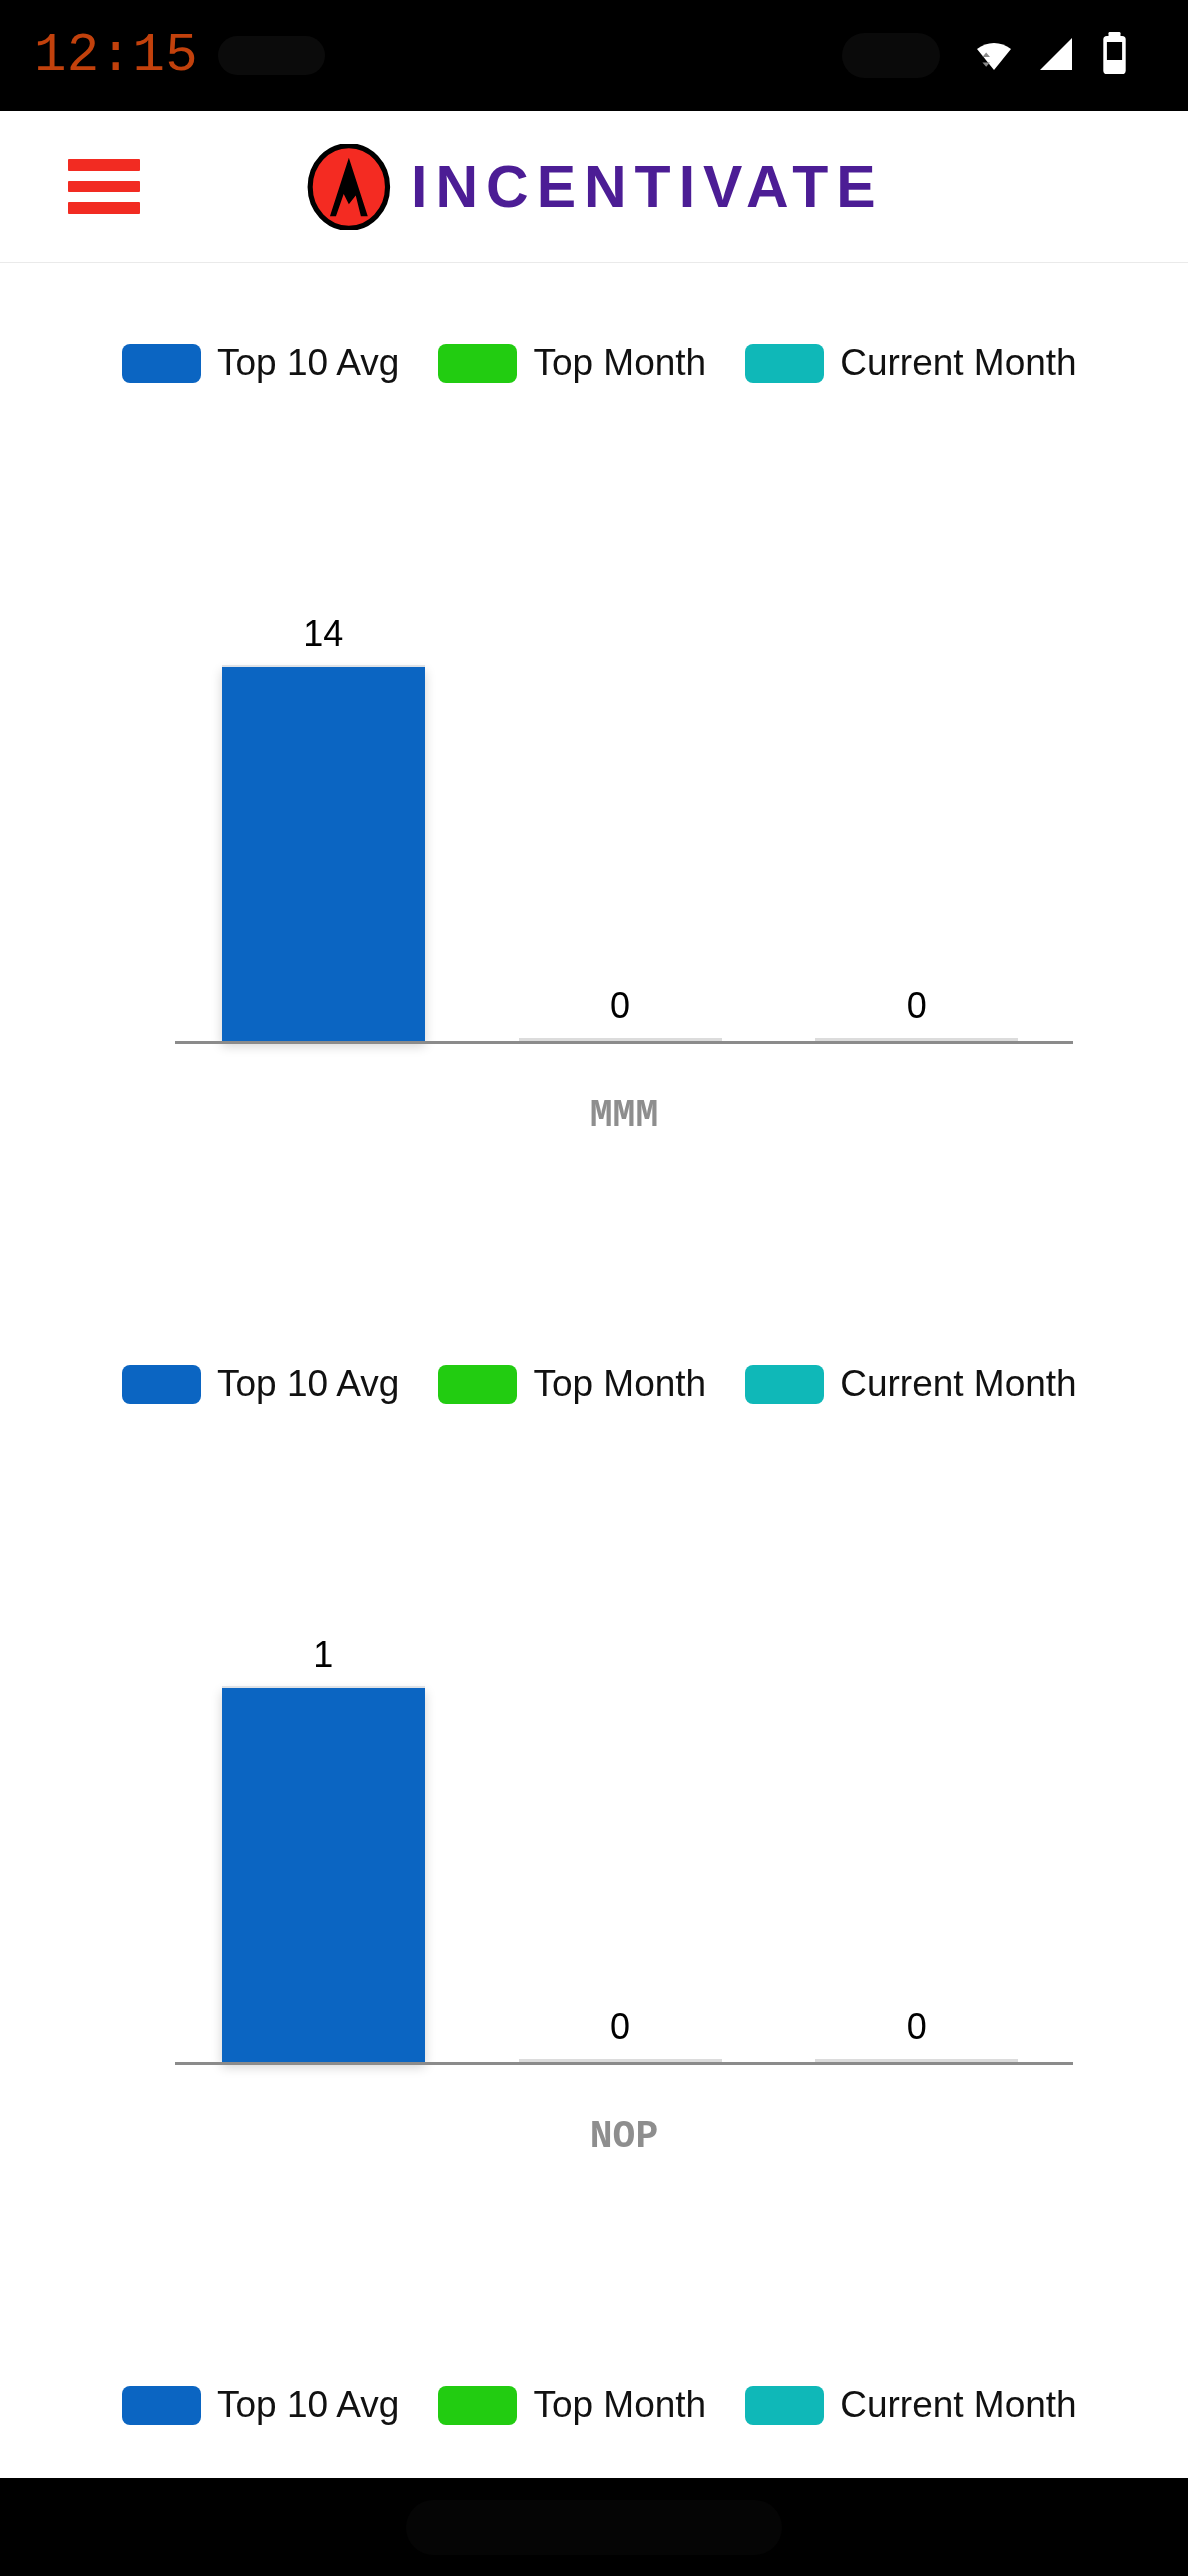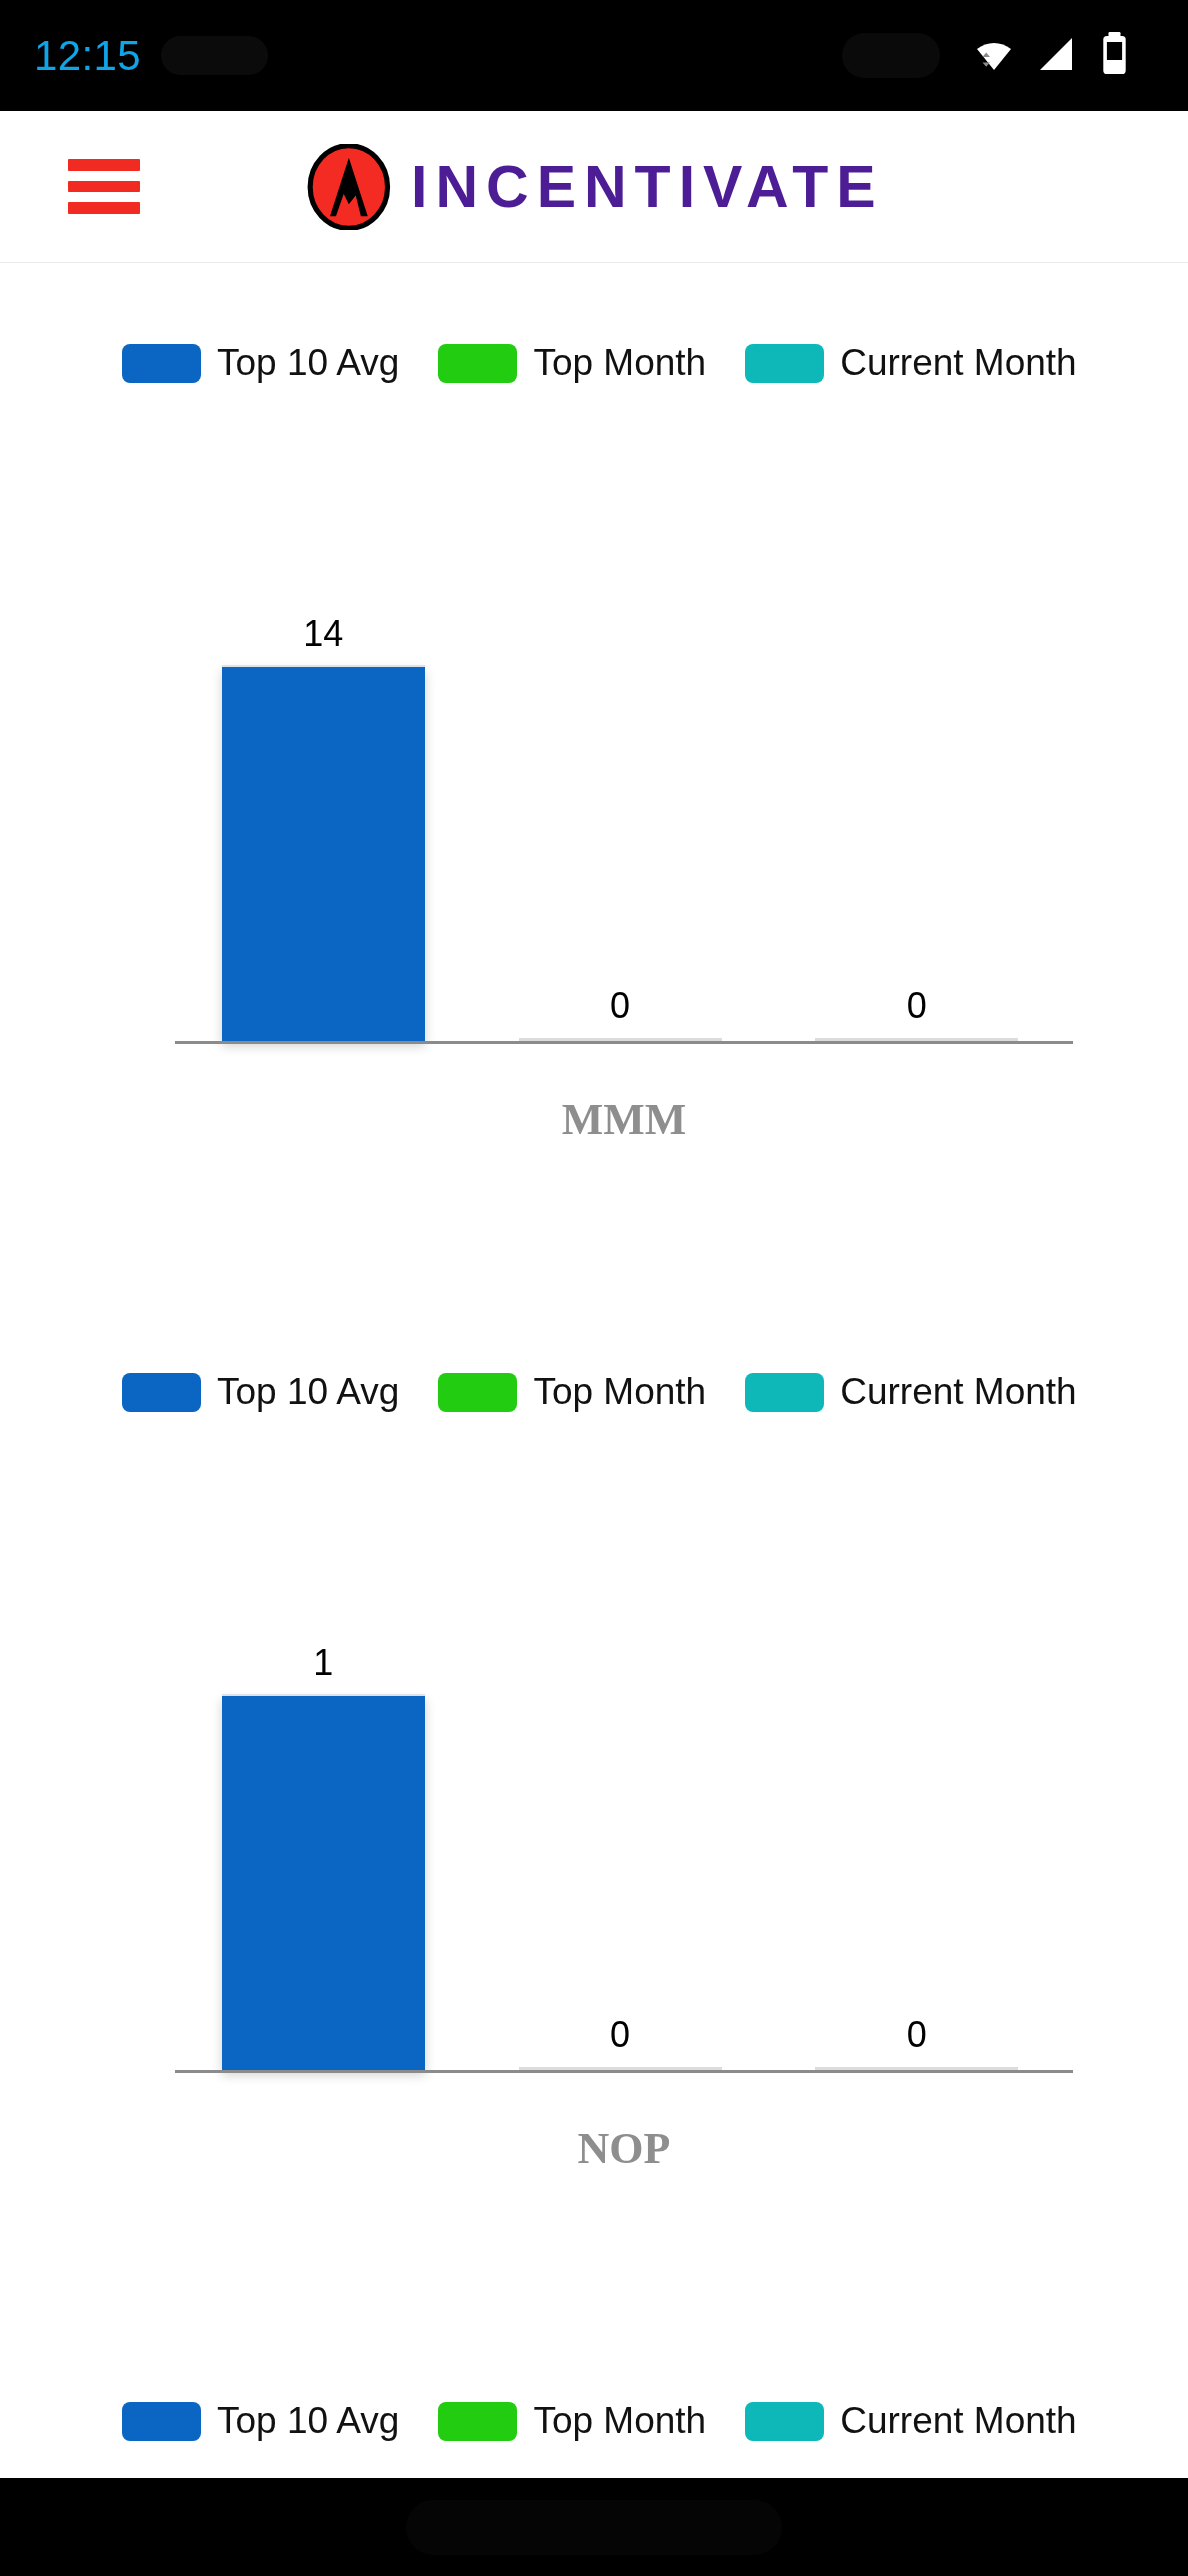--- a/index.html
+++ b/index.html
@@ -12,23 +12,23 @@
 
   
   .status-bar{
     height:111px; width:100%;
     background:#000000;
     display:flex; align-items:center;
     padding:0 34px;
     position:relative;
   }
   .status-time{
-    color:#0ea5e9; font-size:42px; font-weight:400;
+    color:#c2410c; font-size:54px; font-weight:400;
     letter-spacing:0.4px;
-    font-family:Liberation Sans, sans-serif;
+    font-family:Liberation Mono, monospace;
   }
   .status-notch{
     width:107px; height:39px; border-radius:19.7px;
     background:#0b0b0b; margin-left:19.7px;
   }
   .status-spacer{flex:1;}
   .status-right{display:flex; align-items:center; gap:14.3px; padding-right:21.5px;}
   .sb-pill{width:98px;height:45px;border-radius:23px;background:#0a0a0a;margin-right:16px;}
 
   
@@ -110,23 +110,23 @@
     width:203px;
     border-top:2.7px solid #dfe2e6;
     box-shadow:0 6.3px 10.7px rgba(0,0,0,.18);
     background:#0b65c2;
   }
   .bar-rect.zero{
     height:3.6px; background:#dcdcdc; border-top:none; box-shadow:none;
   }
   .x-label{
     text-align:center; color:#8e8e8e;
-    font-size:44px; font-weight:bold;
+    font-size:38px; font-weight:bold;
     margin-top:50px; margin-left:175px; margin-right:116px;
-    font-family:Liberation Serif, serif;
+    font-family:Liberation Mono, monospace;
   }
 
   .gap-sm{ height:75px; }
   .gap-lg{ height:191px; }
   .gap-xl{ height:222px; }
 
   
   .bottom-nav{
     position:absolute; left:0; bottom:0;
     width:100%; height:98px; background:#000000;

